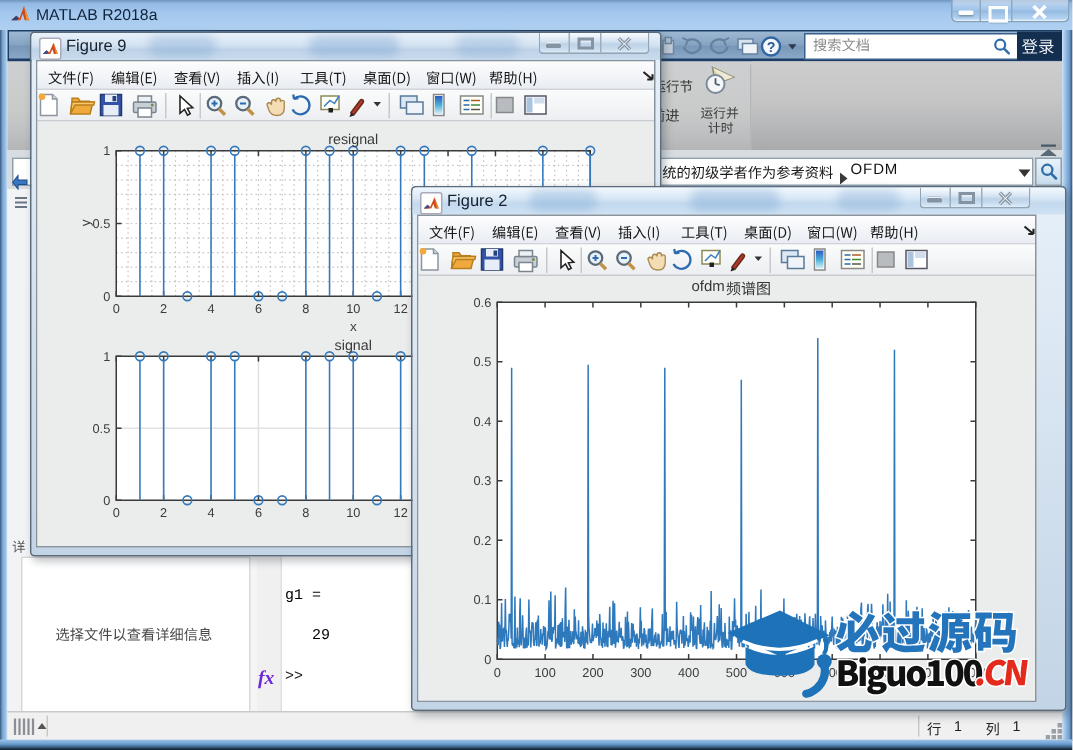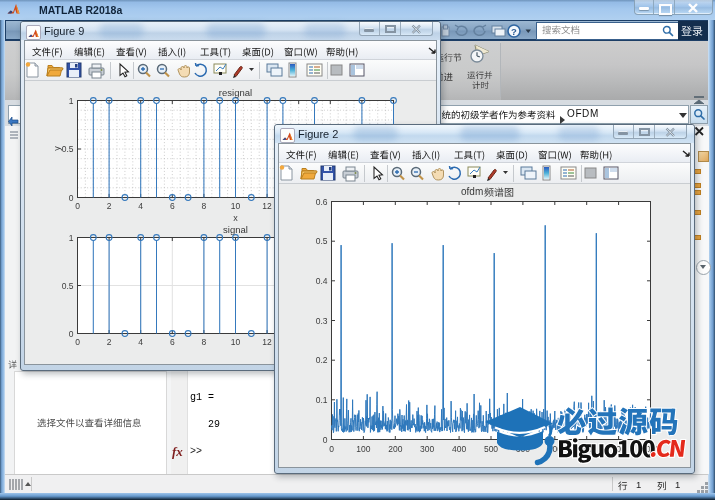--- a/index.html
+++ b/index.html
@@ -9,21 +9,21 @@
 
 <div class="a" style="left:0;top:0;width:715px;height:20px;background:linear-gradient(180deg,#6f94bc 0%,#94bbe6 12%,#a4c8ee 45%,#b0d0f0 100%);"></div>
 <div class="a" style="left:0;top:20px;width:5px;height:474px;background:linear-gradient(90deg,#3a5a7c 0%,#7aa7d6 35%,#9cc2e8 75%,#cfe2f4 100%);"></div>
 <div class="a" style="left:708px;top:20px;width:7px;height:474px;background:linear-gradient(90deg,#cfe2f4 0%,#9cc2e8 30%,#6f9cce 70%,#2e4c6a 100%);"></div>
 <div class="a" style="left:0;top:493px;width:715px;height:7px;background:linear-gradient(180deg,#9ec4ea 0%,#679ace 45%,#2c4a68 80%,#0d1b2a 100%);"></div>
 <svg class="a" style="left:7px;top:3px" width="13" height="13" viewBox="0 0 13 13">
 <path d="M0.5 10.5 L3.8 7.5 L6 9.2 L9 1 L12.5 10.5 L9.5 10.5 L8.2 6.2 L6.6 10.5 Z" fill="#cf4a1a"></path>
 <path d="M9 1 L12.5 10.5 L10.6 10.5 Z" fill="#f09a3a"></path>
 <path d="M0.5 10.5 L3.8 7.5 L5.4 8.8 L4.3 10.5 Z" fill="#31447a"></path>
     </svg>
-<div class="a" style="left:24px;top:4px;font-size:10.5px;color:#10243a;font-weight:bold;letter-spacing:0px;margin-left:15px;">MATLAB R2018a</div>
+<div class="a" style="left:24px;top:4px;font-size:10.5px;color:#10243a;font-weight:normal;letter-spacing:0px;">MATLAB R2018a</div>
 <div class="a" style="left:634px;top:0;width:77px;height:14px;border:1px solid #88a2b8;border-top:none;border-radius:0 0 4px 4px;background:linear-gradient(180deg,rgba(255,255,255,0.5),rgba(175,205,235,0.28) 45%,rgba(130,165,200,0.3) 55%,rgba(200,228,250,0.55));box-shadow:inset 0 -1px 0 rgba(255,255,255,0.55);"></div>
 <div class="a" style="left:653px;top:0;width:1px;height:14px;background:#8fa9bf;"></div>
 <div class="a" style="left:674px;top:0;width:1px;height:14px;background:#8fa9bf;"></div>
 <div class="a" style="left:639px;top:7px;width:10px;height:3px;background:#fdfdfe;border-radius:1px;box-shadow:0 1px 1px #7792aa;"></div>
 <div class="a" style="left:659px;top:4px;width:9px;height:7px;border:2px solid #fdfdfe;box-shadow:0 1px 1px #7792aa;"></div>
 <svg class="a" style="left:687px;top:3px" width="12" height="10">
       <path d="M2 1 L10 9 M10 1 L2 9" stroke="#fdfdfe" stroke-width="2.4"></path>
     </svg>
 <div class="a" style="left:5px;top:20px;width:703px;height:21px;background:#1c3e66;"></div>
 <div class="a" style="left:6px;top:21px;width:701px;height:18px;background:linear-gradient(180deg,#9db8d2 0%,#85a3c2 50%,#7897b8 55%,#8aa9c8 100%);"></div>
@@ -122,21 +122,21 @@
       <path transform="translate(0,9.9)" d="M1 -6.9C1.4 -6.5 2.1 -5.9 2.4 -5.5L2.8 -6C2.5 -6.4 1.9 -7 1.4 -7.4ZM4.1 -7.3C4.4 -6.8 4.7 -6.2 4.9 -5.8L5.5 -6.1C5.3 -6.5 5 -7.1 4.7 -7.5ZM1.7 0.5V0.5C1.8 0.4 2.1 0.2 3.5 -1C3.4 -1.1 3.3 -1.4 3.3 -1.6L2.4 -0.9V-4.7H0.4V-4.1H1.8V-0.8C1.8 -0.4 1.5 -0.1 1.3 0.1C1.4 0.2 1.6 0.4 1.7 0.5ZM7.4 -7.6C7.2 -7.1 6.9 -6.3 6.6 -5.8H3.6V-5.2H5.7V-4H3.9V-3.3H5.7V-2.1H3.4V-1.4H5.7V0.7H6.3V-1.4H8.6V-2.1H6.3V-3.3H8.1V-4H6.3V-5.2H8.4V-5.8H7.3C7.6 -6.3 7.9 -6.8 8.1 -7.4Z" fill="#555"></path>
     </svg>
 <div class="a" style="left:14px;top:371px;width:151px;height:103px;background:#fff;border:1px solid #d8d8d8;"></div>
 <svg style="position:absolute;left:37.0px;top:415.6px;overflow:visible" width="108" height="13">
       <path transform="translate(0,10.5)" d="M0.6 -7.3C1.1 -6.8 1.8 -6.1 2.1 -5.7L2.6 -6.1C2.3 -6.6 1.7 -7.2 1.1 -7.7ZM4.2 -7.7C4 -6.8 3.6 -6 3.1 -5.5C3.3 -5.4 3.6 -5.2 3.7 -5.1C3.9 -5.3 4.1 -5.7 4.3 -6H5.7V-4.7H3V-4H4.8C4.6 -2.8 4.2 -1.9 2.8 -1.4C2.9 -1.2 3.1 -1 3.2 -0.8C4.8 -1.4 5.3 -2.5 5.5 -4H6.5V-1.8C6.5 -1.1 6.6 -0.9 7.3 -0.9C7.5 -0.9 8.1 -0.9 8.3 -0.9C8.9 -0.9 9 -1.2 9.1 -2.4C8.9 -2.4 8.6 -2.5 8.5 -2.7C8.5 -1.7 8.4 -1.5 8.2 -1.5C8 -1.5 7.5 -1.5 7.4 -1.5C7.2 -1.5 7.2 -1.6 7.2 -1.8V-4H9V-4.7H6.4V-6H8.6V-6.7H6.4V-7.9H5.7V-6.7H4.6C4.7 -6.9 4.8 -7.2 4.9 -7.6ZM2.4 -4.3H0.5V-3.7H1.7V-0.8C1.3 -0.6 0.9 -0.3 0.4 0.1L0.9 0.8C1.4 0.2 2 -0.3 2.3 -0.3C2.5 -0.3 2.8 -0 3.2 0.2C3.8 0.6 4.6 0.6 5.7 0.6C6.6 0.6 8.2 0.6 9 0.6C9 0.3 9.1 -0 9.2 -0.2C8.2 -0.1 6.8 -0 5.7 -0C4.7 -0 3.9 -0.1 3.3 -0.4C2.9 -0.7 2.6 -0.9 2.4 -0.9Z M11.2 -8V-6.1H9.9V-5.4H11.2V-3.4C10.7 -3.2 10.2 -3.1 9.8 -3L10 -2.3L11.2 -2.7V-0.1C11.2 0 11.1 0 11 0.1C10.9 0.1 10.5 0.1 10.1 0C10.2 0.2 10.3 0.5 10.3 0.7C10.9 0.7 11.3 0.7 11.6 0.6C11.8 0.5 11.9 0.3 11.9 -0.1V-2.9L13 -3.3L12.9 -3.9L11.9 -3.6V-5.4H13V-6.1H11.9V-8ZM17.1 -6.8C16.8 -6.3 16.3 -5.9 15.8 -5.5C15.3 -5.9 14.9 -6.3 14.6 -6.8ZM13.3 -7.5V-6.8H13.9C14.2 -6.2 14.7 -5.6 15.2 -5.2C14.5 -4.7 13.7 -4.4 12.9 -4.2C13 -4 13.2 -3.8 13.2 -3.6C14.1 -3.9 15 -4.2 15.8 -4.8C16.5 -4.2 17.4 -3.8 18.3 -3.6C18.4 -3.8 18.6 -4.1 18.8 -4.2C17.9 -4.4 17 -4.7 16.3 -5.1C17.1 -5.7 17.7 -6.4 18.1 -7.3L17.7 -7.5L17.6 -7.5ZM15.4 -3.9V-3.1H13.5V-2.4H15.4V-1.5H13V-0.8H15.4V0.8H16.1V-0.8H18.6V-1.5H16.1V-2.4H17.9V-3.1H16.1V-3.9Z M23 -7.8C23.3 -7.4 23.6 -6.7 23.7 -6.3L24.5 -6.6C24.4 -7 24 -7.6 23.8 -8ZM19.5 -6.3V-5.6H21C21.5 -4.2 22.3 -2.9 23.2 -1.9C22.2 -1 20.9 -0.4 19.3 0.1C19.5 0.2 19.7 0.6 19.8 0.7C21.4 0.2 22.7 -0.5 23.8 -1.4C24.8 -0.4 26.1 0.3 27.7 0.7C27.8 0.5 28 0.2 28.2 0C26.7 -0.3 25.4 -1 24.3 -1.9C25.3 -2.9 26 -4.1 26.6 -5.6H28.1V-6.3ZM23.8 -2.4C22.9 -3.3 22.2 -4.4 21.7 -5.6H25.8C25.3 -4.3 24.6 -3.3 23.8 -2.4Z M31.5 -3.2V-2.5H34.2V0.8H35V-2.5H37.6V-3.2H35V-5.3H37.1V-6H35V-7.9H34.2V-6H33C33.1 -6.5 33.2 -6.9 33.3 -7.4L32.6 -7.5C32.4 -6.3 32 -5 31.4 -4.2C31.6 -4.2 31.9 -4 32 -3.9C32.3 -4.3 32.5 -4.8 32.7 -5.3H34.2V-3.2ZM31 -7.9C30.5 -6.5 29.7 -5.1 28.8 -4.2C28.9 -4 29.1 -3.6 29.2 -3.4C29.5 -3.8 29.8 -4.2 30.1 -4.6V0.7H30.8V-5.7C31.1 -6.3 31.5 -7 31.7 -7.7Z M41.6 -6.8C42.1 -6.1 42.7 -5.1 43 -4.5L43.6 -4.9C43.3 -5.5 42.7 -6.4 42.2 -7.1ZM45.2 -7.6C45 -3.4 44.3 -1 41.3 0.2C41.5 0.3 41.7 0.7 41.8 0.8C43.1 0.2 44 -0.5 44.6 -1.5C45.4 -0.8 46.2 0.1 46.5 0.7L47.2 0.3C46.7 -0.4 45.8 -1.4 45 -2.2C45.6 -3.5 45.9 -5.3 46 -7.6ZM39.3 -0.2C39.6 -0.4 39.9 -0.6 42.7 -1.9C42.6 -2.1 42.5 -2.4 42.5 -2.6L40.3 -1.6V-7.2H39.5V-1.6C39.5 -1.2 39.1 -0.9 39 -0.8C39.1 -0.6 39.3 -0.4 39.3 -0.2Z M50.3 -2.1H54.1V-1.3H50.3ZM50.3 -3.3H54.1V-2.6H50.3ZM49.6 -3.9V-0.8H54.9V-3.9ZM48.2 -0.2V0.5H56.3V-0.2ZM51.9 -8V-6.8H48V-6.1H51.1C50.3 -5.2 49 -4.4 47.8 -4C48 -3.9 48.2 -3.6 48.3 -3.5C49.6 -4 51 -5 51.9 -6.1V-4.2H52.6V-6.1C53.4 -5 54.9 -4 56.2 -3.5C56.3 -3.7 56.5 -4 56.7 -4.1C55.5 -4.5 54.2 -5.3 53.3 -6.1H56.5V-6.8H52.6V-8Z M60.2 -2H64.3V-1.4H60.2ZM60.2 -2.5V-3.2H64.3V-2.5ZM60.2 -0.9H64.3V-0.2H60.2ZM64.8 -7.9C63.3 -7.6 60.4 -7.5 58.1 -7.4C58.2 -7.3 58.3 -7 58.3 -6.9C59.1 -6.9 60 -6.9 60.9 -6.9C60.8 -6.7 60.7 -6.5 60.7 -6.3H58.3V-5.7H60.5C60.4 -5.5 60.3 -5.2 60.1 -5H57.6V-4.4H59.8C59.2 -3.4 58.4 -2.5 57.3 -1.9C57.5 -1.8 57.7 -1.5 57.8 -1.4C58.4 -1.7 59 -2.2 59.5 -2.8V0.8H60.2V0.4H64.3V0.8H65V-3.8H60.2C60.4 -4 60.5 -4.2 60.6 -4.4H65.9V-5H60.9C61 -5.2 61.1 -5.5 61.2 -5.7H65.4V-6.3H61.4L61.7 -7C63 -7.1 64.3 -7.2 65.3 -7.4Z M67.5 -7.3C68 -6.9 68.7 -6.2 69 -5.8L69.5 -6.4C69.2 -6.8 68.5 -7.3 68 -7.8ZM70.8 -7.7C71.1 -7.2 71.5 -6.6 71.6 -6.2L72.3 -6.4C72.1 -6.8 71.8 -7.5 71.4 -7.9ZM68.3 0.6V0.6C68.4 0.4 68.7 0.2 70.2 -1.1C70.1 -1.2 70 -1.5 70 -1.7L69 -0.9V-5H66.9V-4.3H68.4V-0.9C68.4 -0.4 68.1 -0.1 67.9 0.1C68 0.2 68.2 0.4 68.3 0.6ZM74.3 -8C74.1 -7.4 73.8 -6.7 73.5 -6.2H70.3V-5.5H72.5V-4.2H70.6V-3.5H72.5V-2.2H70.1V-1.5H72.5V0.8H73.2V-1.5H75.6V-2.2H73.2V-3.5H75V-4.2H73.2V-5.5H75.3V-6.2H74.2C74.5 -6.6 74.8 -7.2 75.1 -7.8Z M76.4 -0.5 76.5 0.2C77.4 0 78.7 -0.2 79.9 -0.5L79.8 -1.1C78.6 -0.9 77.2 -0.6 76.4 -0.5ZM76.6 -4C76.7 -4.1 76.9 -4.2 78.3 -4.3C77.8 -3.7 77.4 -3.2 77.2 -3C76.8 -2.7 76.6 -2.5 76.4 -2.4C76.5 -2.2 76.6 -1.9 76.6 -1.7C76.8 -1.9 77.2 -1.9 79.9 -2.4C79.8 -2.5 79.8 -2.8 79.8 -3L77.7 -2.7C78.5 -3.5 79.3 -4.5 80 -5.5L79.4 -5.9C79.2 -5.5 79 -5.2 78.8 -5L77.3 -4.8C78 -5.6 78.6 -6.7 79.1 -7.7L78.4 -8C77.9 -6.9 77.1 -5.6 76.9 -5.3C76.7 -5 76.5 -4.8 76.3 -4.7C76.4 -4.5 76.5 -4.2 76.6 -4ZM82.1 -0.7H80.8V-3.4H82.1ZM82.8 -0.7V-3.4H84.2V-0.7ZM80.1 -7.5V0.6H80.8V0H84.2V0.5H84.8V-7.5ZM82.1 -4H80.8V-6.8H82.1ZM82.8 -4V-6.8H84.2V-4Z M89.1 -5V-4.5H93.8V-5ZM89.1 -3.7V-3.1H93.8V-3.7ZM88.4 -6.4V-5.8H94.5V-6.4ZM90.6 -7.7C90.9 -7.3 91.2 -6.8 91.3 -6.5L92 -6.7C91.8 -7.1 91.5 -7.6 91.3 -8ZM89 -2.3V0.8H89.6V0.4H93.2V0.7H93.9V-2.3ZM89.6 -0.2V-1.7H93.2V-0.2ZM87.9 -7.9C87.4 -6.5 86.7 -5.1 85.8 -4.2C85.9 -4 86.1 -3.6 86.2 -3.5C86.5 -3.8 86.8 -4.3 87.1 -4.7V0.8H87.8V-5.9C88.1 -6.5 88.3 -7.1 88.6 -7.8Z M97.5 -5.2H101.9V-4.5H97.5ZM97.5 -3.9H101.9V-3.1H97.5ZM97.5 -6.5H101.9V-5.8H97.5ZM97.5 -1.9V-0.4C97.5 0.4 97.8 0.6 98.9 0.6C99.1 0.6 100.8 0.6 101.1 0.6C102 0.6 102.2 0.3 102.3 -0.9C102.1 -0.9 101.8 -1.1 101.7 -1.2C101.6 -0.2 101.5 -0.1 101 -0.1C100.6 -0.1 99.2 -0.1 98.9 -0.1C98.3 -0.1 98.2 -0.1 98.2 -0.4V-1.9ZM102.2 -1.8C102.7 -1.2 103.1 -0.4 103.3 0.1L104 -0.2C103.8 -0.7 103.3 -1.5 102.9 -2.1ZM96.4 -1.9C96.2 -1.3 95.8 -0.5 95.4 0L96.1 0.3C96.4 -0.2 96.8 -1.1 97 -1.7ZM99 -2.3C99.5 -1.8 100 -1.2 100.3 -0.8L100.8 -1.1C100.6 -1.5 100 -2.1 99.5 -2.6H102.6V-7.1H99.8C99.9 -7.3 100.1 -7.6 100.3 -7.9L99.4 -8.1C99.3 -7.8 99.2 -7.4 99.1 -7.1H96.8V-2.6H99.5Z" fill="#4a4a4a"></path>
     </svg>
 <div class="a" style="left:171px;top:371px;width:517px;height:103px;background:#fff;"></div>
 <div class="a" style="left:171px;top:371px;width:17px;height:103px;background:#f0f0f0;border-right:1px solid #e0e0e0;box-sizing:border-box;"></div>
 <div class="a" style="left:190px;top:392px;font-family:'Liberation Mono',monospace;font-size:10px;color:#000;">g1 =</div>
 <div class="a" style="left:208px;top:419px;font-family:'Liberation Mono',monospace;font-size:10px;color:#000;">29</div>
-<div class="a" style="left:172px;top:444px;font-family:'Liberation Serif',serif;font-style:italic;font-weight:bold;font-size:13px;color:#7f1d1d;">fx</div>
+<div class="a" style="left:172px;top:444px;font-family:'Liberation Serif',serif;font-style:italic;font-weight:bold;font-size:13px;color:#6d28d9;">fx</div>
 <div class="a" style="left:190px;top:446px;font-family:'Liberation Mono',monospace;font-size:10px;color:#222;">&gt;&gt;</div>
 <div class="a" style="left:5px;top:474px;width:703px;height:19px;background:#f0f0f1;border-top:1px solid #c9c9c9;box-sizing:border-box;"></div>
 <svg class="a" style="left:8px;top:478px" width="24" height="13" viewBox="0 0 24 13">
 <g stroke="#8a8f94" stroke-width="1.5">
         <path d="M2 1 V12 M5 1 V12 M8 1 V12 M11 1 V12 M14 1 V12"></path>
       </g>
 <path d="M17 8 L23 8 L20 4 Z" fill="#555"></path>
     </svg>
 <div class="a" style="left:31px;top:477px;width:1px;height:14px;background:#c9c9c9;"></div>
 <div class="a" style="left:612px;top:477px;width:1px;height:14px;background:#c9c9c9;"></div>
@@ -504,21 +504,21 @@
               <text x="336.9" y="263.5" text-anchor="middle">18</text>
               <text x="368.5" y="263.5" text-anchor="middle">20</text>
               <text x="210.5" y="152" text-anchor="middle" font-size="9.5" fill="#383838">signal</text>
             </g>
             <text x="210.5" y="139.5" text-anchor="middle" font-family="Liberation Sans" font-size="9" fill="#3c3c3c">x</text>
             <text x="35" y="67.5" text-anchor="middle" font-family="Liberation Sans" font-size="9" fill="#3c3c3c" transform="rotate(-90 35 67.5)">y</text>
           </svg>
         </div>
       </div>
     </div>
-<div class="a" style="left:274px;top:124px;width:419px;height:348px;border:1px solid #5a6b7c;border-radius:3px;background:linear-gradient(180deg,#e7f0f9,#c2d4e6);box-shadow:2px 3px 6px rgba(40,50,60,0.32);">
+<div class="a" style="left:274px;top:124px;width:419px;height:348px;border:1px solid #5a6b7c;border-radius:3px;background:linear-gradient(180deg,#e7f0f9,#c2d4e6);box-shadow:2px 3px 6px rgba(40,50,60,0.32);padding-left:16px;">
       <div class="a" style="left:0;top:0;width:100%;height:18px;background:linear-gradient(180deg,#f2f8fd 0%,#d8e8f6 40%,#c2d9ee 60%,#d0e2f3 100%);border-radius:3px 3px 0 0;"></div>
       <div class="a" style="left:78px;top:1px;width:45px;height:15px;background:rgba(110,155,205,0.30);border-radius:7px;filter:blur(3px);"></div>
       <div class="a" style="left:185px;top:1px;width:60px;height:15px;background:rgba(110,155,205,0.33);border-radius:7px;filter:blur(3px);"></div>
       <div class="a" style="left:283px;top:1px;width:42px;height:15px;background:rgba(110,155,205,0.28);border-radius:7px;filter:blur(3px);"></div>
       <div class="a" style="left:5px;top:3px;width:13px;height:13px;background:#fdfdfd;border:1px solid #aab;border-radius:2px;"><svg width="13" height="13" viewBox="0 0 13 13">
           <path d="M1.5 10 L4 7.5 L5.8 9 L8.7 2.5 L11.5 10 L8.9 10 L8 6.8 L6.5 10 Z" fill="#d2491d"></path>
           <path d="M8.7 2.5 L11.5 10 L10.2 10 Z" fill="#ef8c28"></path>
           <path d="M1.5 10 L4 7.5 L5.3 8.6 L4.3 10 Z" fill="#3a4e8c"></path>
         </svg></div>
       <div class="a" style="left:23px;top:3px;font-size:11px;color:#16202c;">Figure 2</div>

